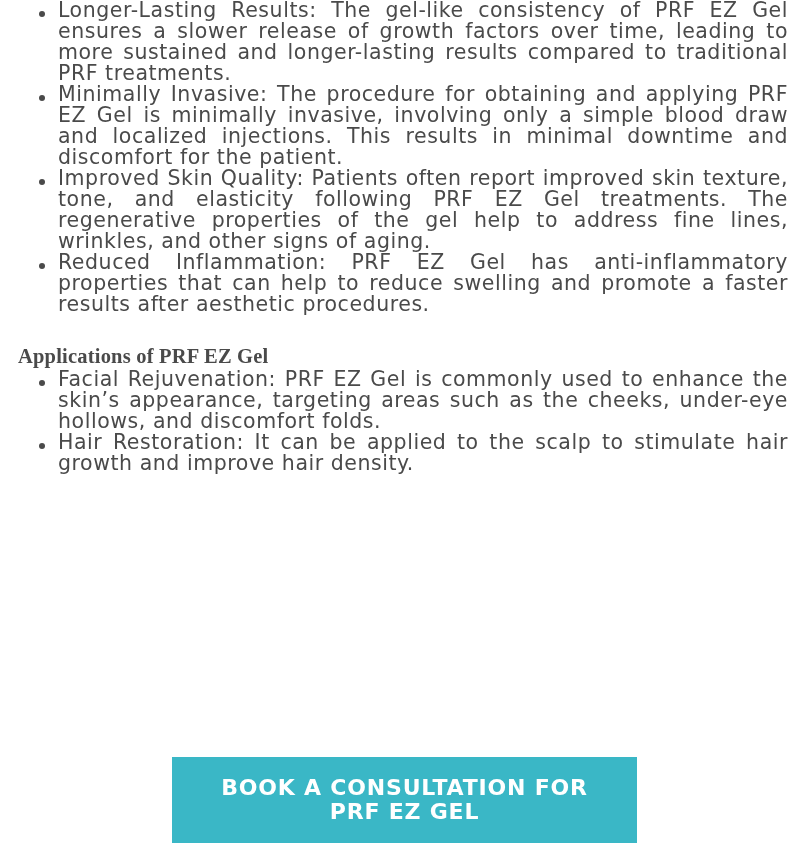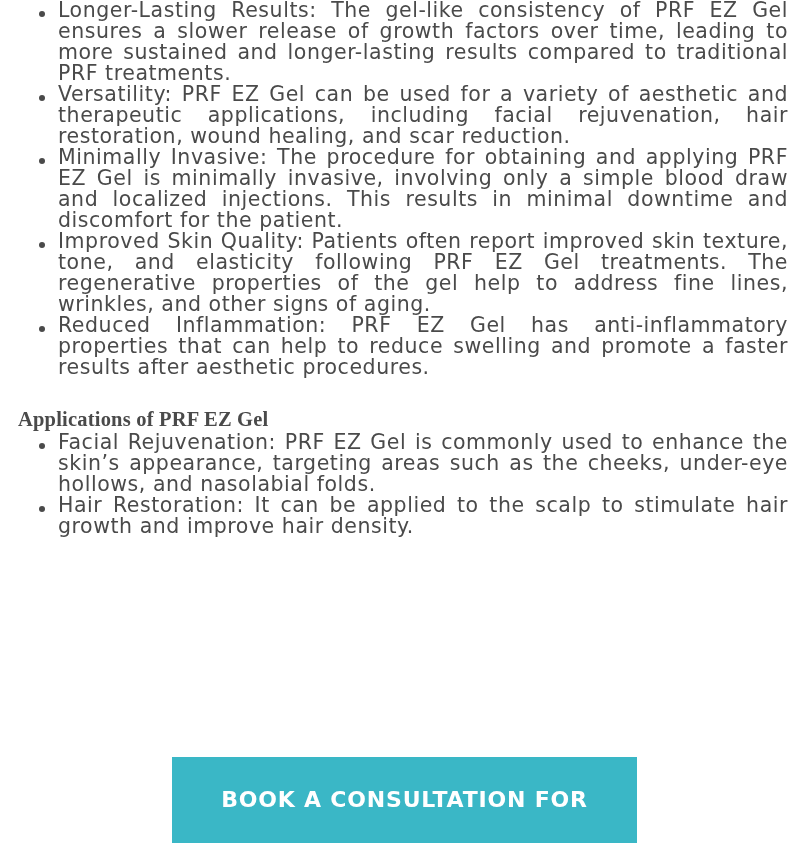--- a/index.html
+++ b/index.html
@@ -78,32 +78,32 @@
     padding: 0;
   }
 </style>
 </head>
 <body>
 
 <div class="page">
 
   <ul class="bullets list-top">
     <li>Longer-Lasting Results: The gel-like consistency of PRF EZ Gel ensures a slower release of growth factors over time, leading to more sustained and longer-lasting results compared to traditional PRF treatments.</li>
-    <li>Versatility: PRF EZ Gel can be used for a variety of aesthetic and therapeutic applications, including facial rejuvenation, hair restoration, wound healing, and scar reduction.</li>
     <li>Minimally Invasive: The procedure for obtaining and applying PRF EZ Gel is minimally invasive, involving only a simple blood draw and localized injections. This results in minimal downtime and discomfort for the patient.</li>
     <li>Improved Skin Quality: Patients often report improved skin texture, tone, and elasticity following PRF EZ Gel treatments. The regenerative properties of the gel help to address fine lines, wrinkles, and other signs of aging.</li>
     <li>Reduced Inflammation: PRF EZ Gel has anti-inflammatory properties that can help to reduce swelling and promote a faster results after aesthetic procedures.</li>
   </ul>
 
   <h3 class="heading">Applications of PRF EZ Gel</h3>
 
   <ul class="bullets">
-    <li>Facial Rejuvenation: PRF EZ Gel is commonly used to enhance the skin’s appearance, targeting areas such as the cheeks, under-eye hollows, and nasolabial folds.</li>
+    <li>Facial Rejuvenation: PRF EZ Gel is commonly used to enhance the skin’s appearance, targeting areas such as the cheeks, under-eye hollows, and discomfort folds.</li>
     <li>Hair Restoration: It can be applied to the scalp to stimulate hair growth and improve hair density.</li>
   </ul>
 
 </div>
 
 <div class="cta-wrap">
   <button class="cta">
     <span>BOOK A CONSULTATION FOR</span>
+    <span>PRF EZ GEL</span>
   </button>
 </div>
 
 </body></html>

